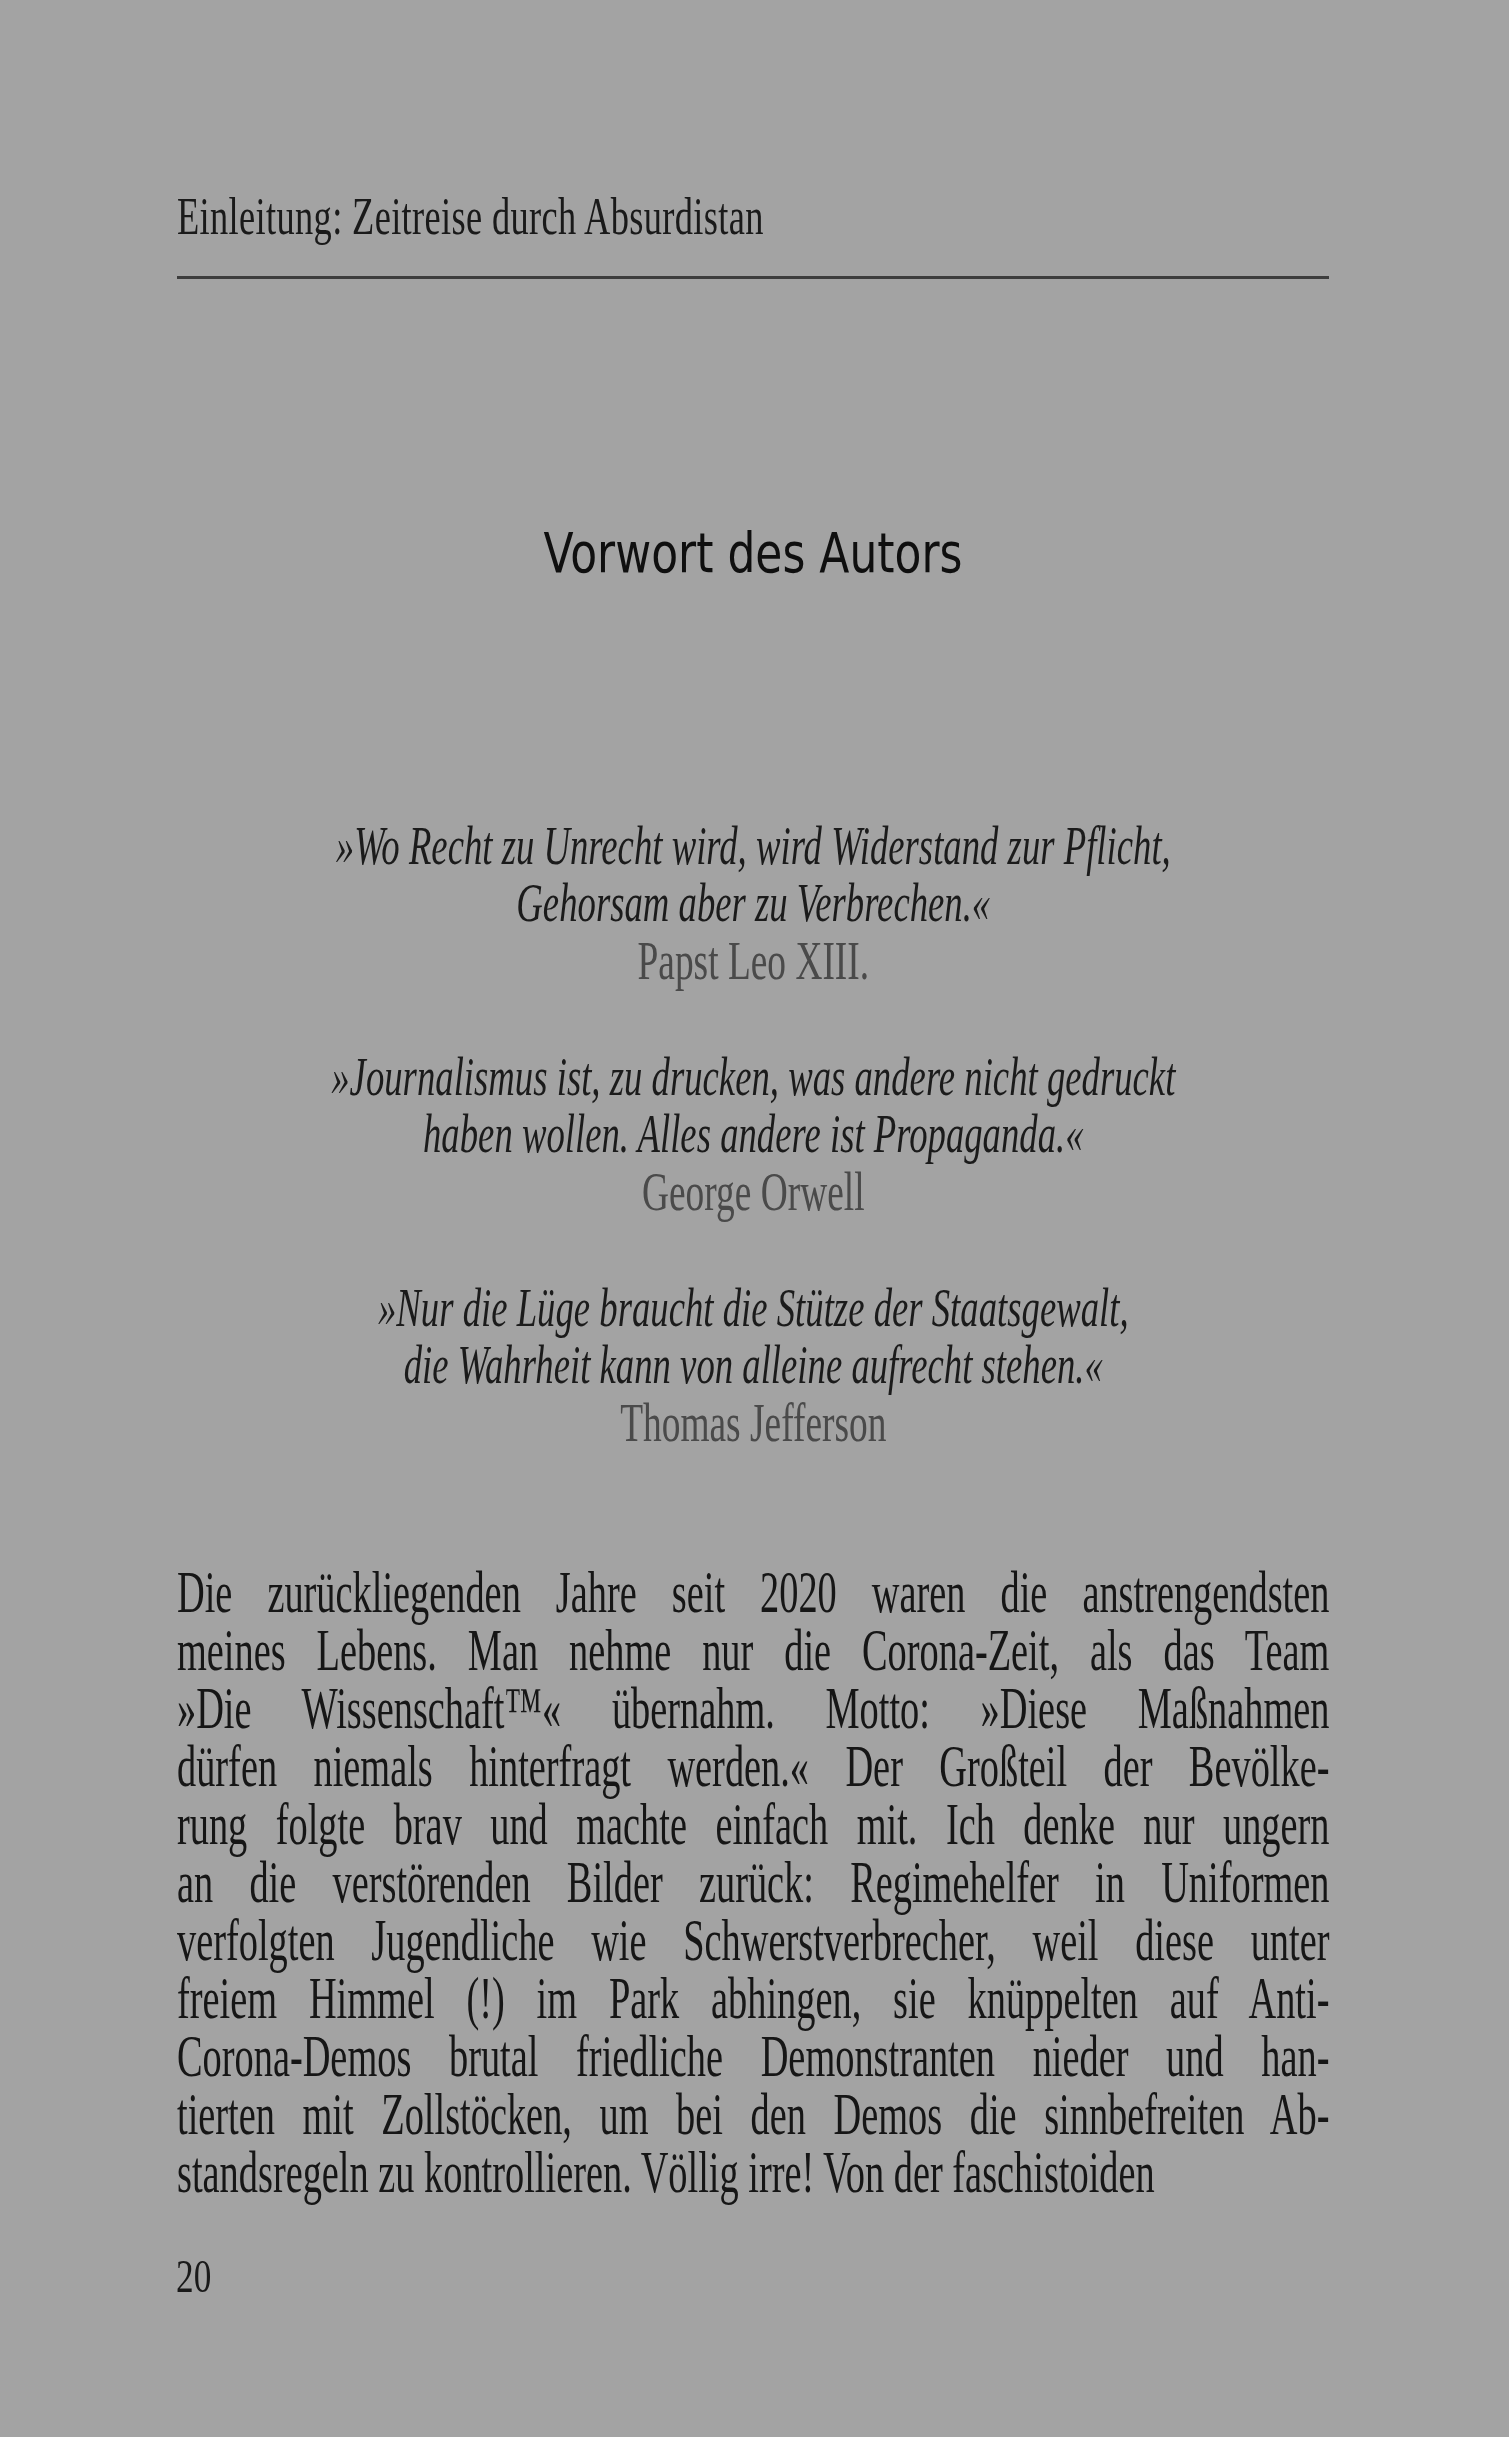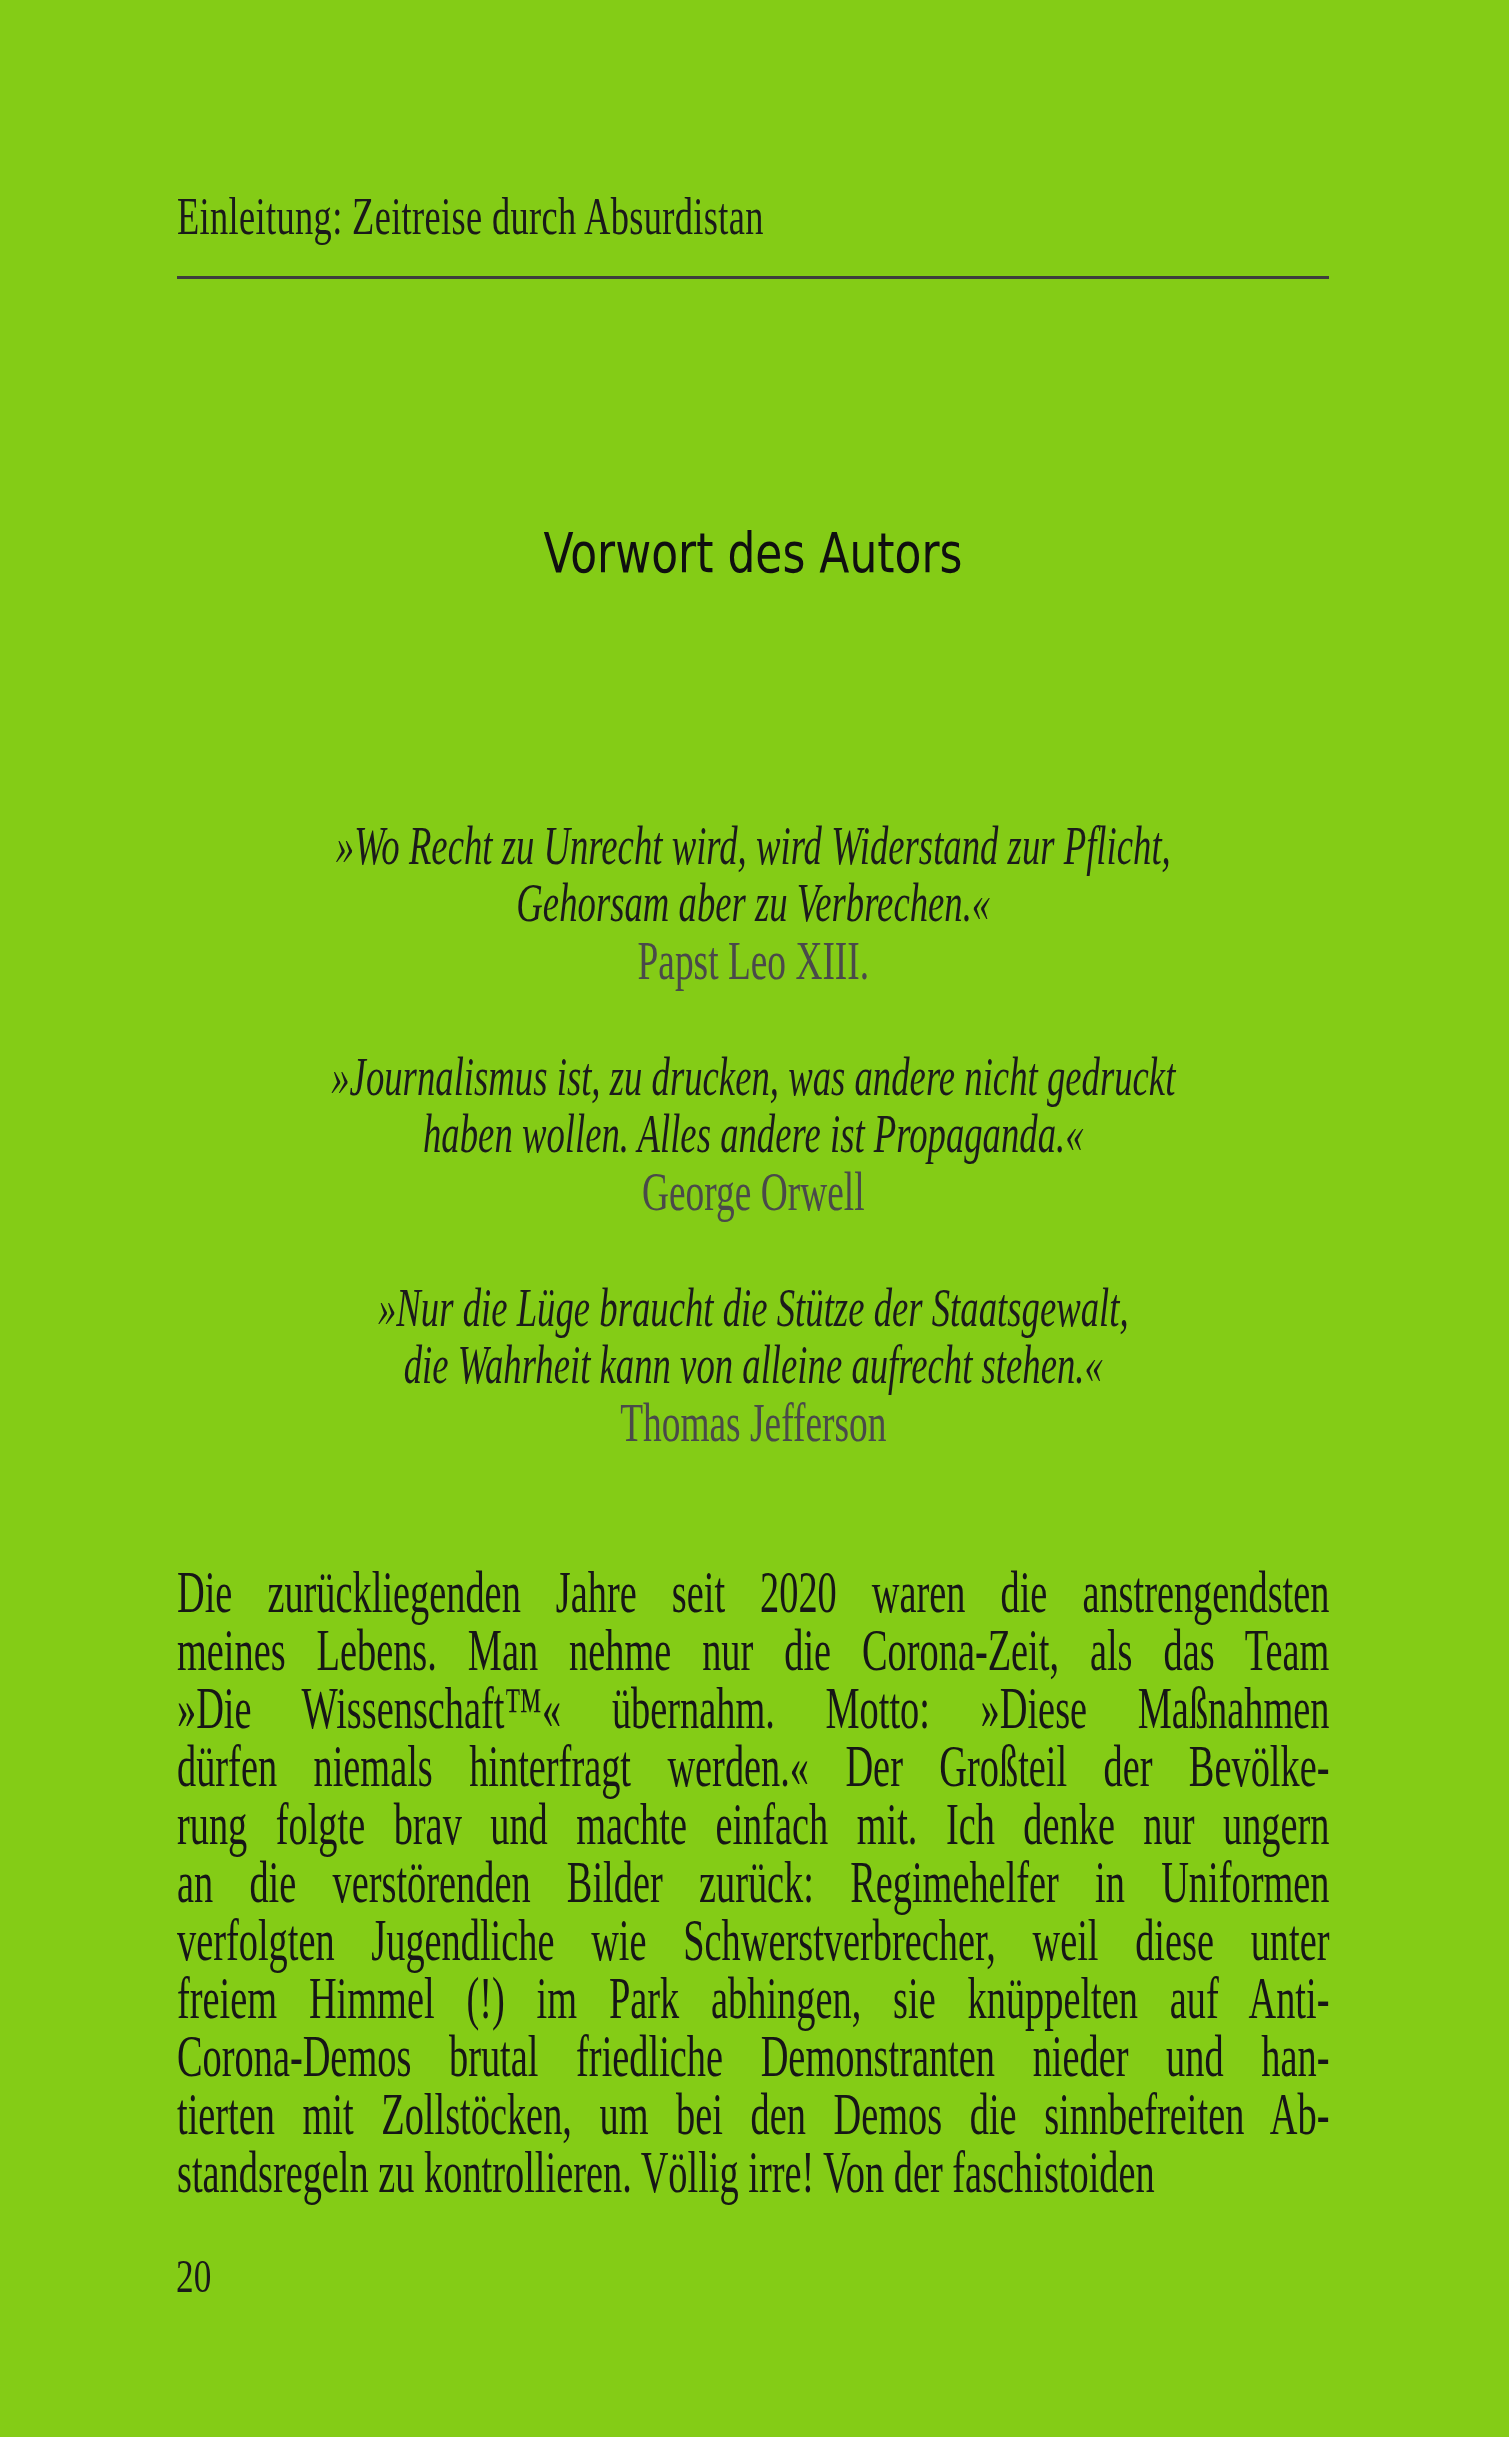--- a/index.html
+++ b/index.html
@@ -4,21 +4,21 @@
 <style>
   html, body {
     margin: 0;
     padding: 0;
     background: #ffffff;
   }
   .page {
     position: relative;
     width: 1509px;
     height: 2438px;
-    background: #84cc16;
+    background: #a3a3a3;
     overflow: hidden;
     font-family: "Liberation Serif", serif;
     color: #161616;
   }
   
   .squeeze {
     transform-origin: 0 0;
   }
 
   .running-header {

